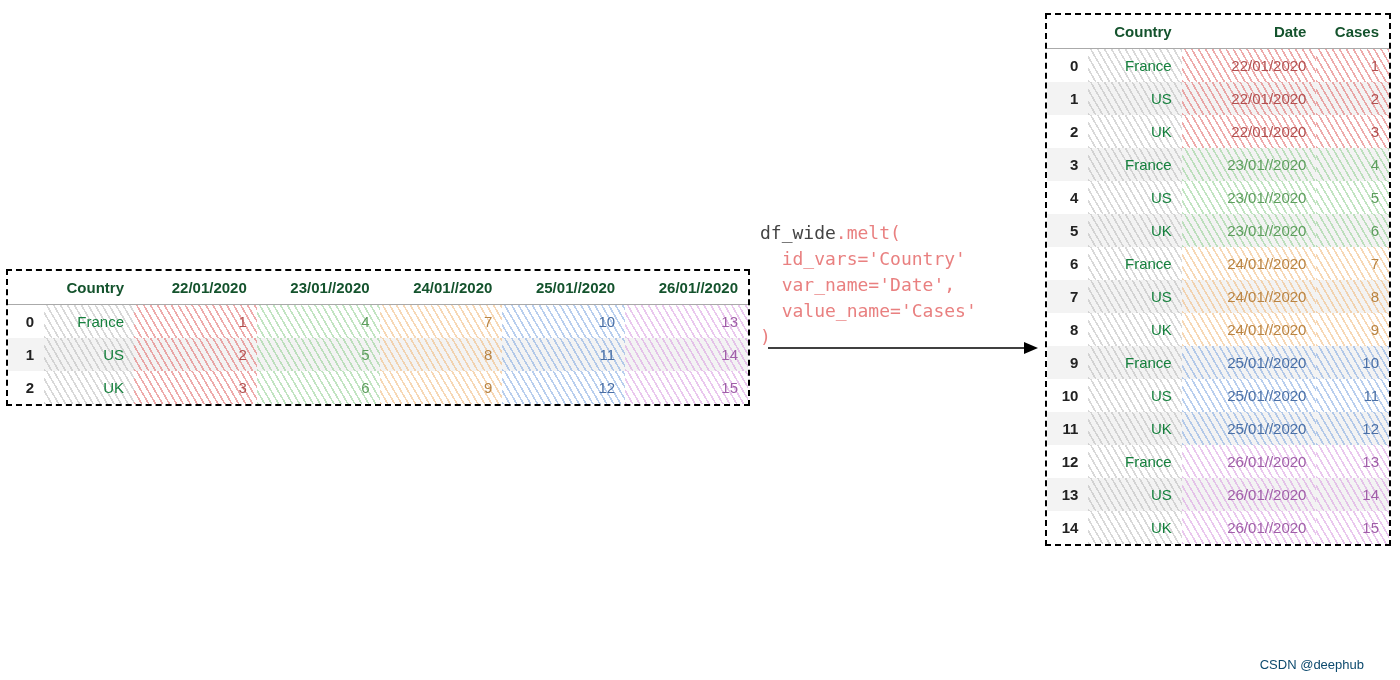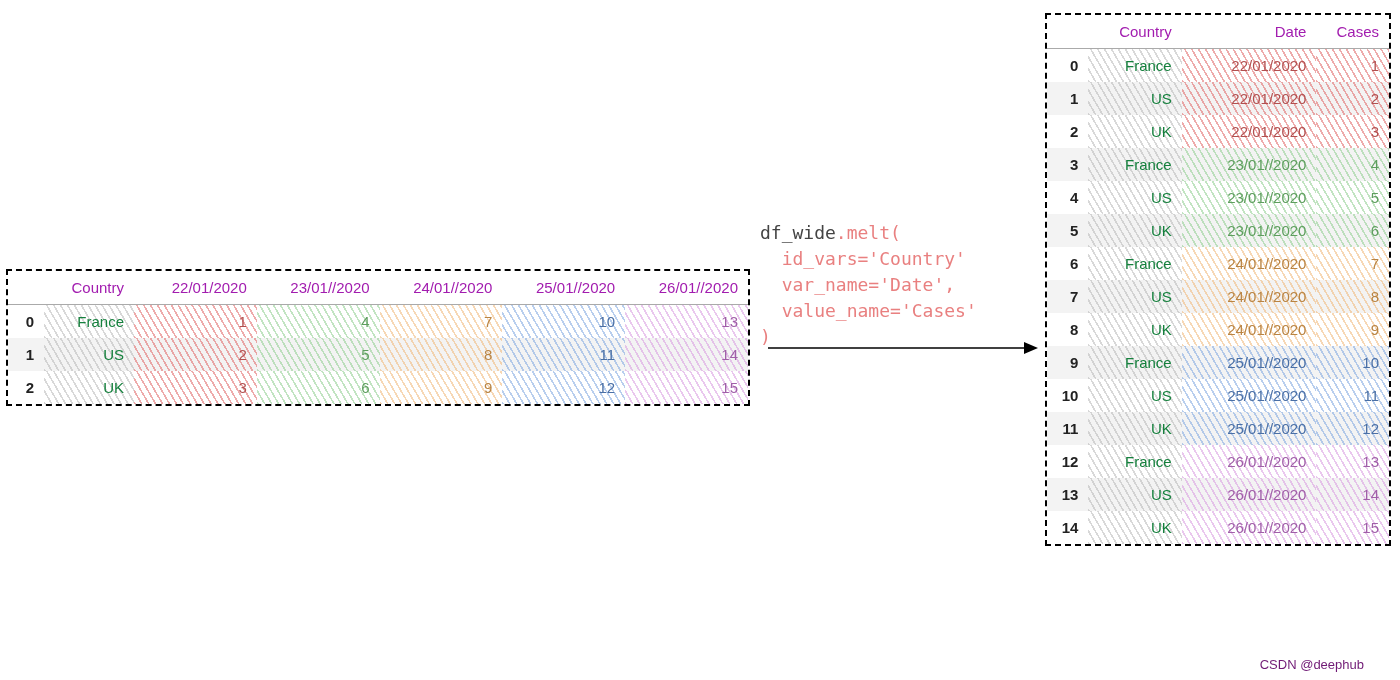--- a/index.html
+++ b/index.html
@@ -15,21 +15,21 @@
   }
   .table-box {
     border: 2px dashed #000;
     background: #fff;
     position: absolute;
   }
   .wide-box { left: 6px; top: 269px; width: 744px; }
   .long-box { left: 1045px; top: 13px; width: 346px; }
   table { border-collapse: collapse; width: 100%; table-layout: fixed; }
   th, td { padding: 8px 10px; text-align: right; font-size: 15px; font-weight: 400; color:#555; }
-  th { font-weight: 400; color:#a21caf; border-bottom: 1px solid #aaa; }
+  th { font-weight: 700; color:#14532d; border-bottom: 1px solid #aaa; }
   td.idx, th.idx { font-weight: 700; color:#222; text-align: right; width:46px; }
   tr.alt td { background: #f3f3f3; }
   .hatch { position: relative; }
   .hatch::after {
     content:"";
     position:absolute; inset:0;
     pointer-events:none;
     background-image: repeating-linear-gradient(60deg, var(--hc) 0 1.6px, transparent 1.6px 6px);
     opacity:0.55;
   }
@@ -57,21 +57,21 @@
   }
   .code .plain { color:#444; }
   .code .bold  { font-weight:400; }
   .arrow {
     position:absolute;
     left:768px; top:338px;
     width:270px; height:20px;
   }
   .watermark {
     position:absolute; right:36px; bottom:8px;
-    color:#701a75; font-size:13px;
+    color:#0c4a6e; font-size:13px;
   }
   .wide-box th:nth-child(1),.wide-box td:nth-child(1){width:36px;}
   .wide-box th:nth-child(2),.wide-box td:nth-child(2){width:90px;}
   .long-box th:nth-child(1),.long-box td:nth-child(1){width:40px;}
   .long-box th:nth-child(2),.long-box td:nth-child(2){width:90px;}
   .long-box th:nth-child(3),.long-box td:nth-child(3){width:130px;}
   .long-box th:nth-child(4),.long-box td:nth-child(4){width:70px;}
 </style>
 </head>
 <body>

